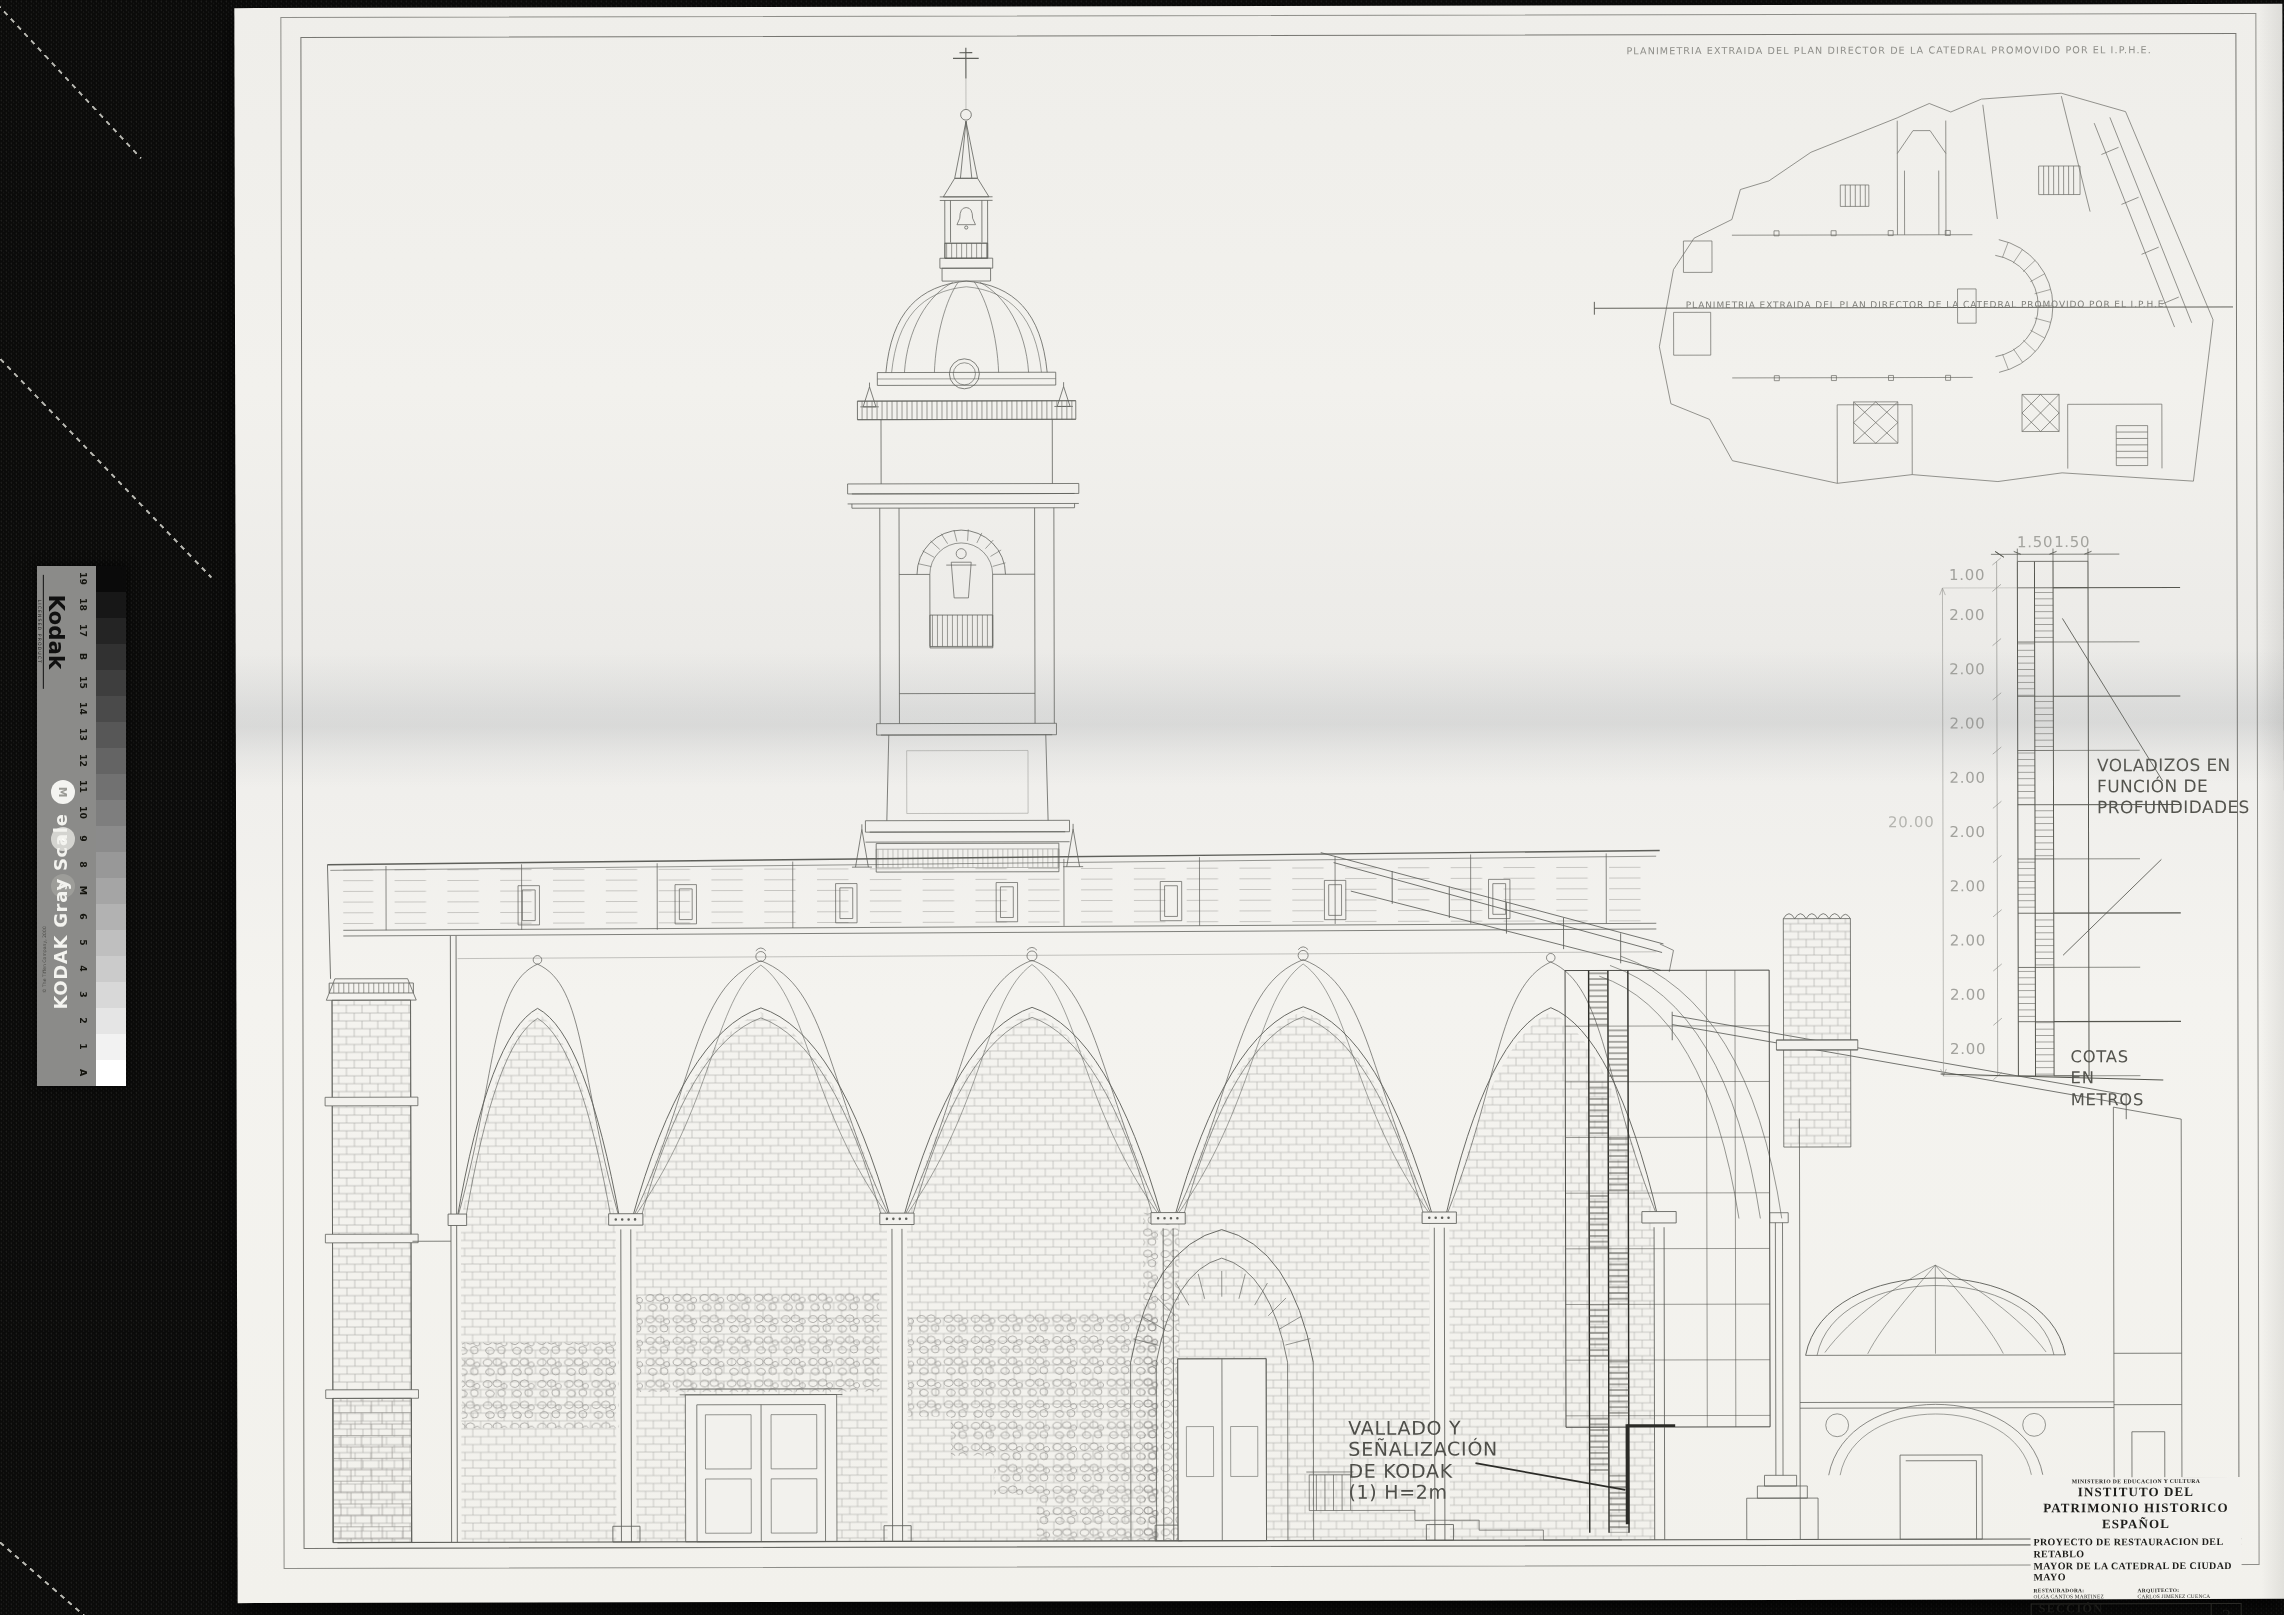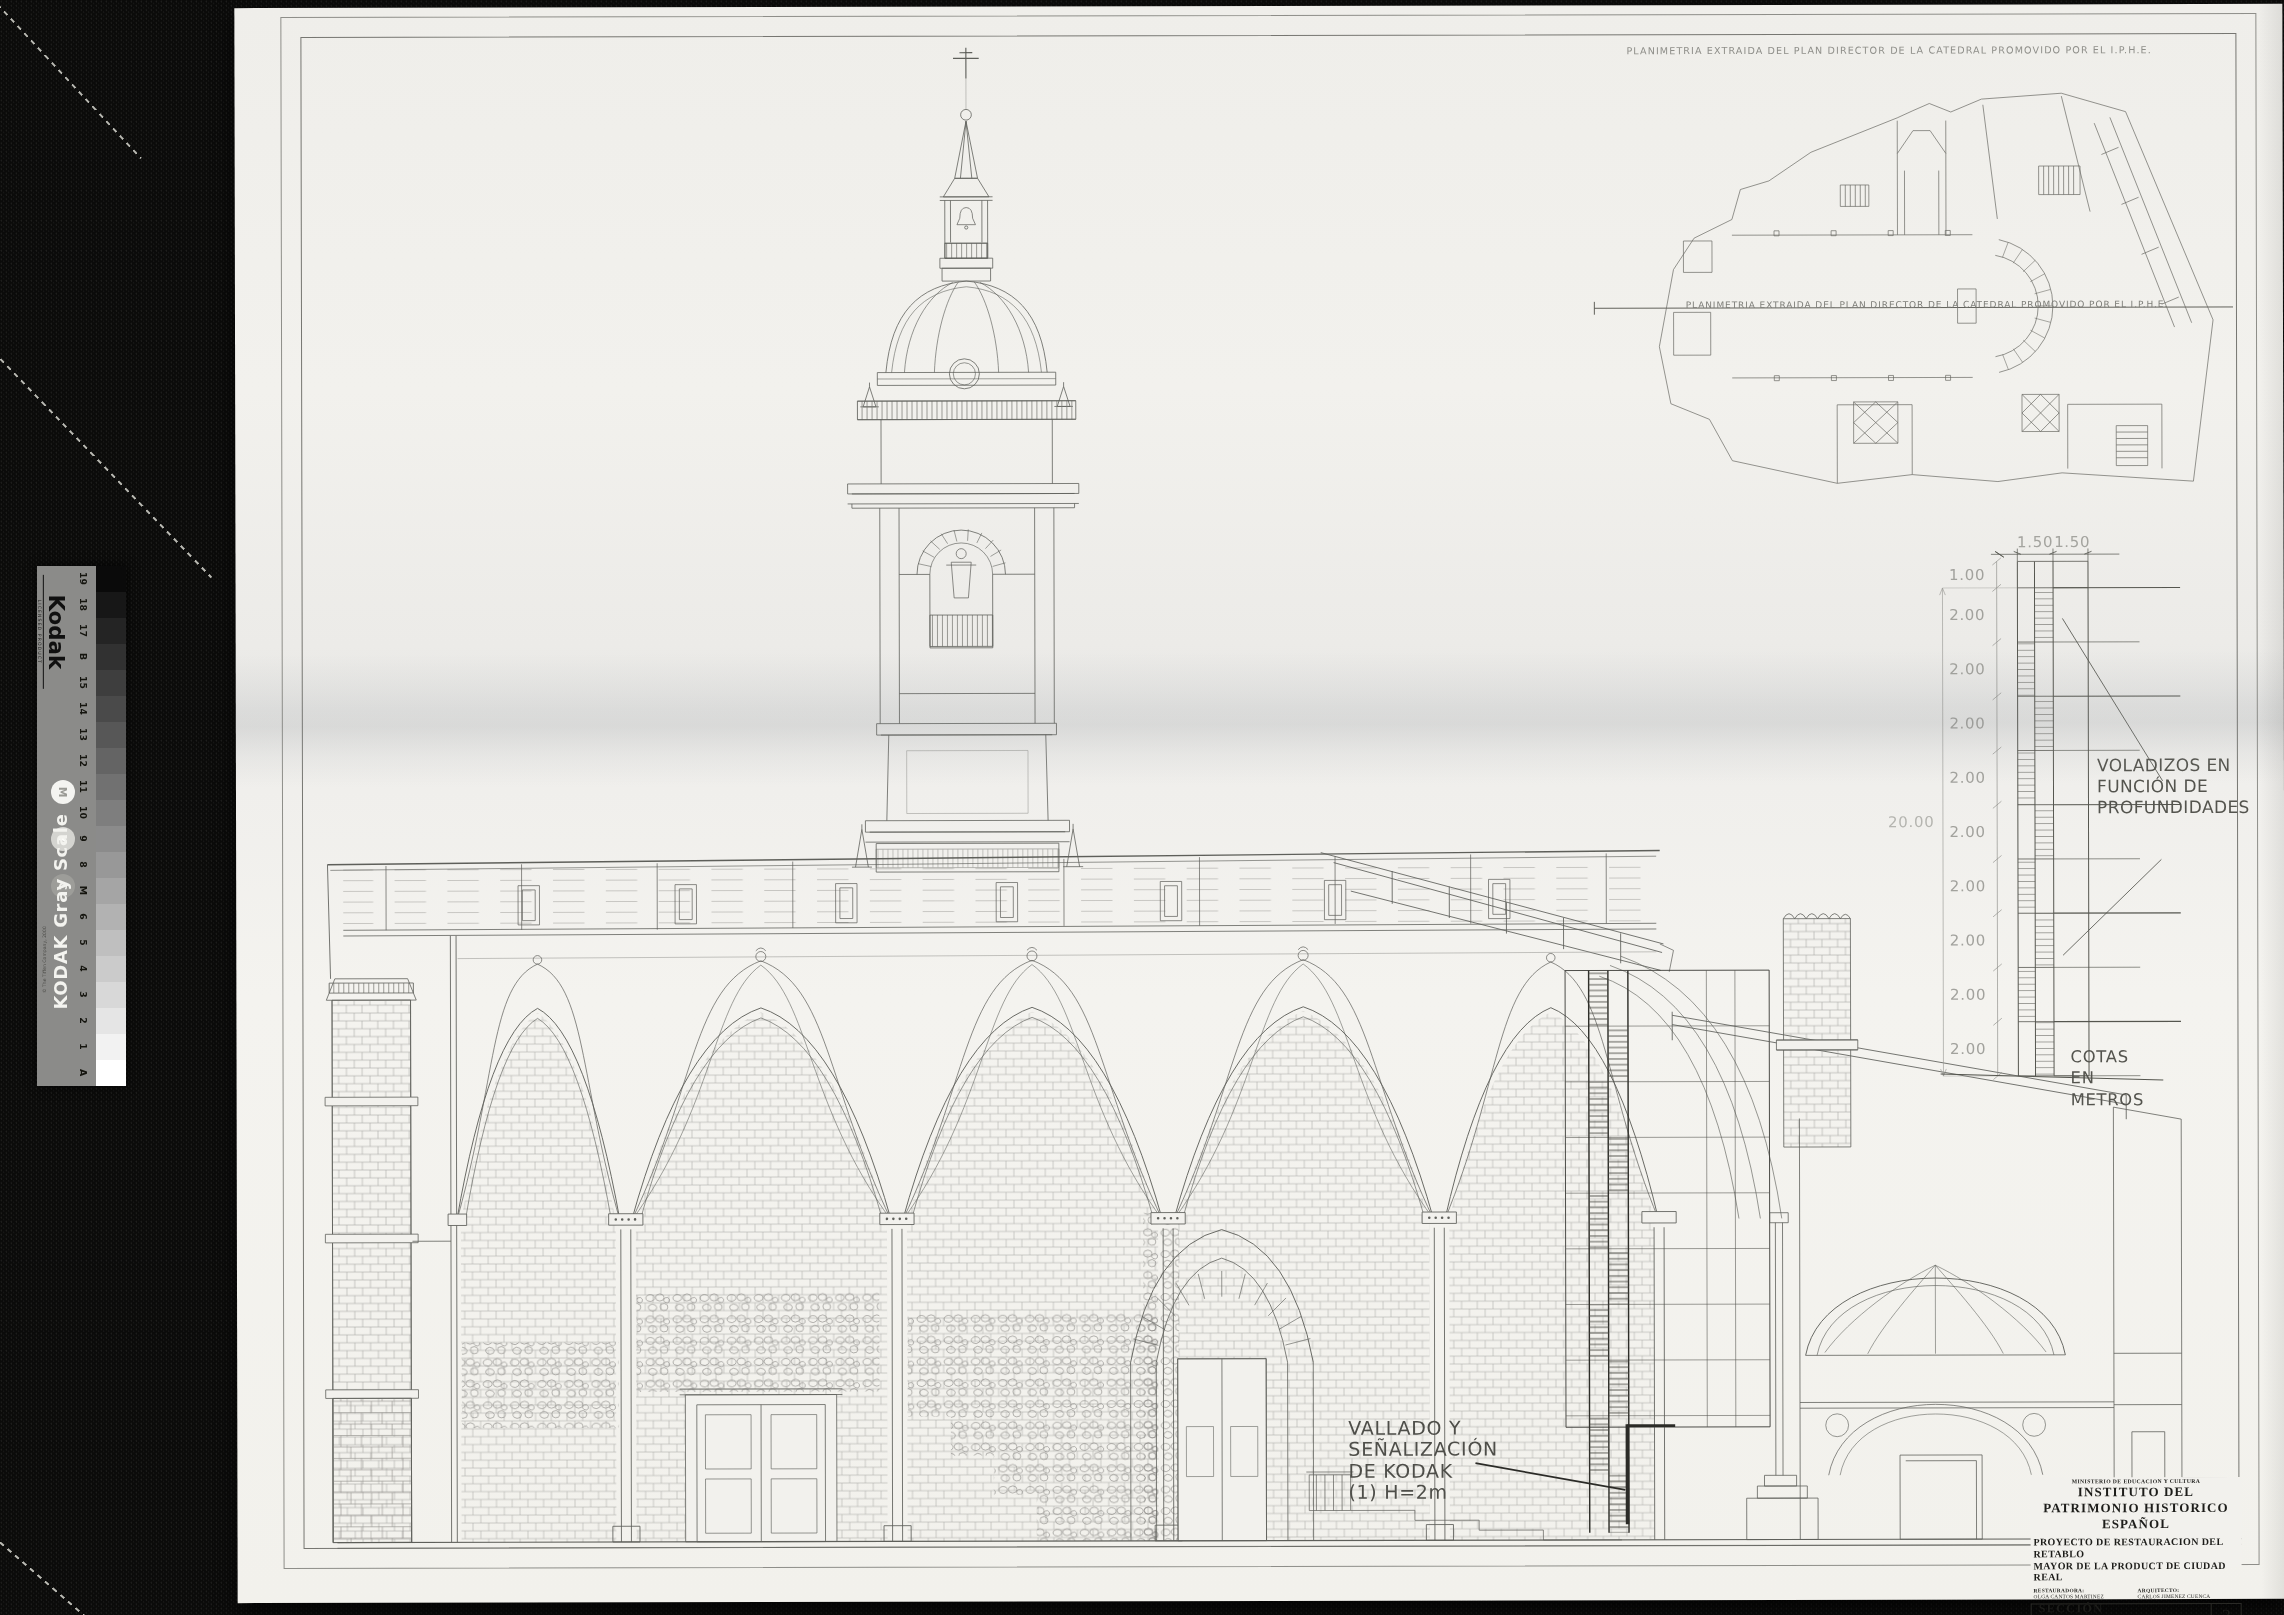--- a/index.html
+++ b/index.html
@@ -600,21 +600,21 @@
     <div>COTAS</div>
     <div>EN</div>
     <div>METROS</div>
   </div>
 
   <div class="tblock">
     <div class="tb-ministry">MINISTERIO DE EDUCACION Y CULTURA</div>
     <div class="tb-institute">INSTITUTO DEL PATRIMONIO HISTORICO ESPAÑOL</div>
     <div class="tb-project">
       <div>PROYECTO DE RESTAURACION DEL RETABLO</div>
-      <div>MAYOR DE LA PRODUCT DE CIUDAD REAL</div>
+      <div>MAYOR DE LA CATEDRAL DE CIUDAD MAYO</div>
     </div>
     <div class="tb-people">
       <div>
         <div class="tb-lab">RESTAURADORA:</div>
         <div class="tb-nam">OLGA CANTOS MARTINEZ</div>
       </div>
       <div>
         <div class="tb-lab">ARQUITECTO:</div>
         <div class="tb-nam">CARLOS JIMENEZ CUENCA</div>
       </div>

